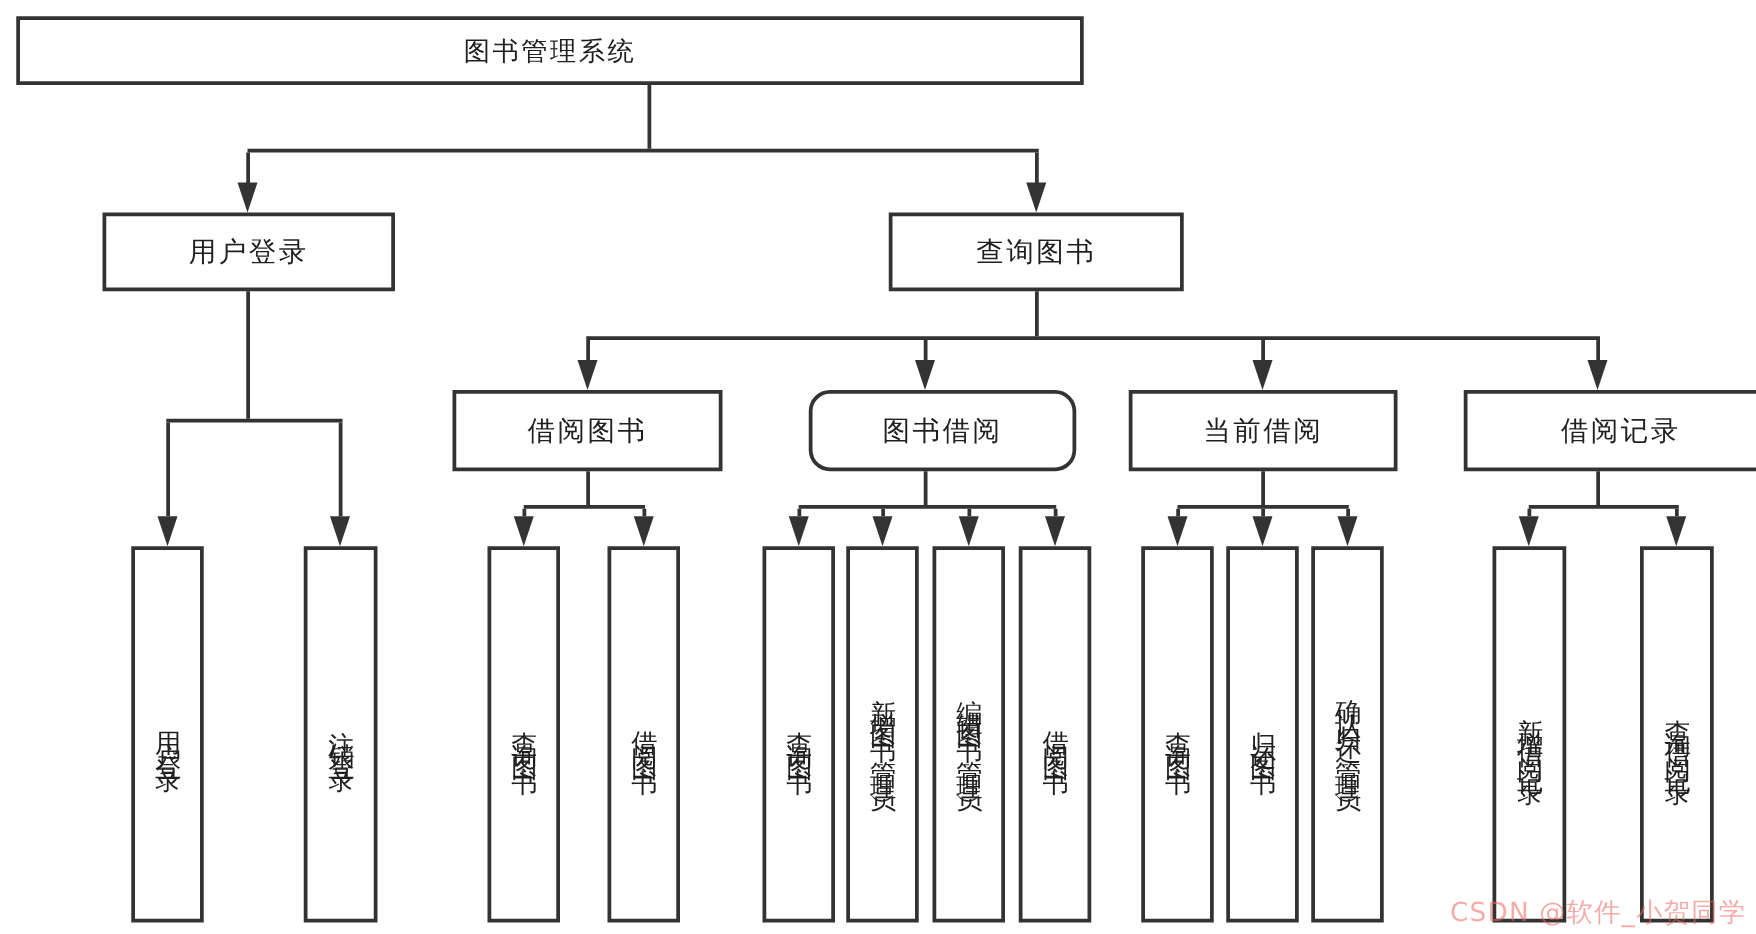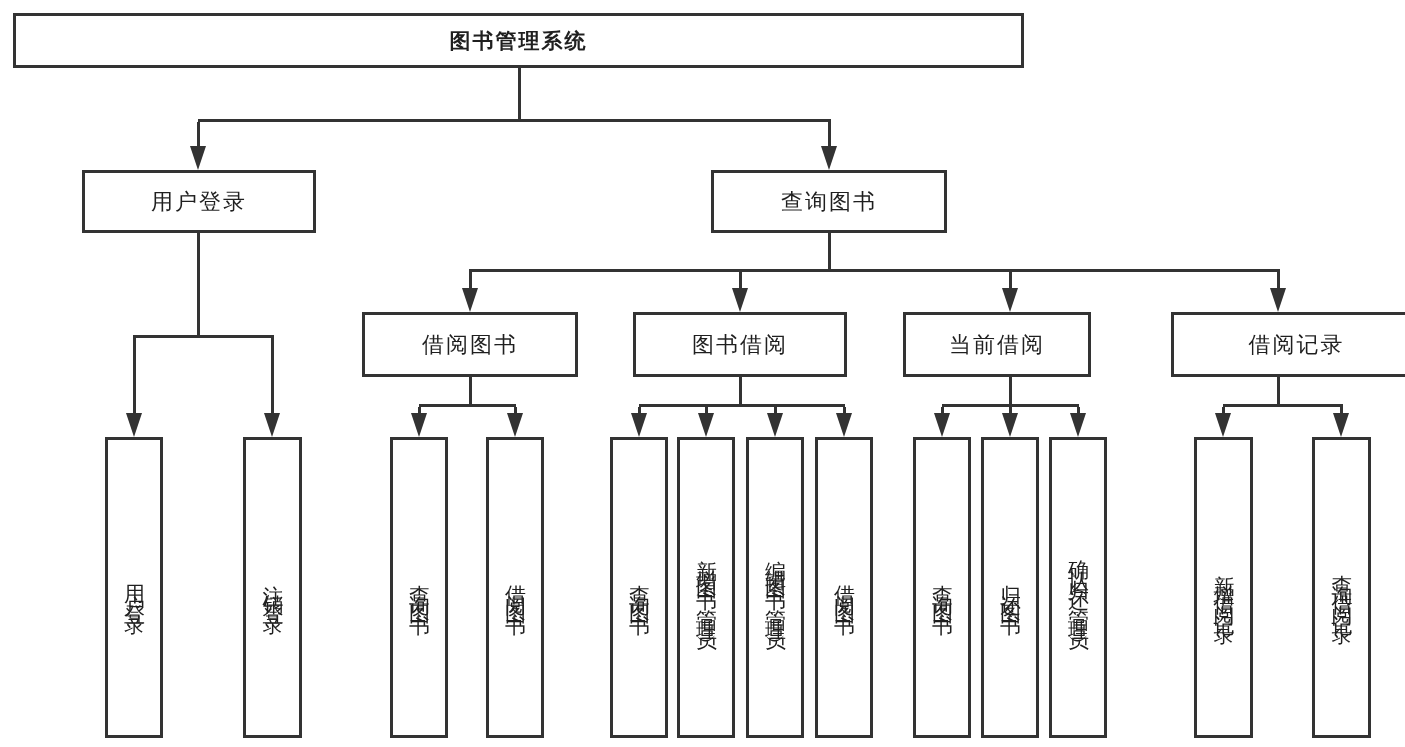--- a/index.html
+++ b/index.html
@@ -48,21 +48,21 @@
     color: rgba(235, 103, 96, 0.55);
     white-space: nowrap;
     z-index: 5;
   }
 </style>
 </head>
 <body>
 
 <div id="canvas">
 
-  <div class="box root-box" style="left:13px; top:13px; width:1011px; height:55px;font-weight:bold;">
+  <div class="box root-box" style="left:13px; top:13px; width:854px; height:55px;">
     <span>图书管理系统</span>
   </div>
 
   <div class="line" style="left:518px; top:68px; width:3px; height:51px;"></div>
   <div class="line" style="left:198px; top:119px; width:633px; height:3px;"></div>
   <div class="line" style="left:197px; top:122px; width:3px; height:26px;"></div>
   <div class="arrow" style="left:190px; top:146px;"></div>
   <div class="line" style="left:828px; top:122px; width:3px; height:26px;"></div>
   <div class="arrow" style="left:821px; top:146px;"></div>
 
@@ -94,24 +94,24 @@
   <div class="line" style="left:739px; top:272px; width:3px; height:16px;"></div>
   <div class="arrow" style="left:732px; top:288px;"></div>
   <div class="line" style="left:1009px; top:272px; width:3px; height:16px;"></div>
   <div class="arrow" style="left:1002px; top:288px;"></div>
   <div class="line" style="left:1277px; top:272px; width:3px; height:16px;"></div>
   <div class="arrow" style="left:1270px; top:288px;"></div>
 
   <div class="box h-box" style="left:362px; top:312px; width:216px; height:65px;">
     <span>借阅图书</span>
   </div>
-  <div class="box h-box" style="left:633px; top:312px; width:214px; height:65px;">
+  <div class="box h-box" style="left:647px; top:312px; width:214px; height:65px;border-radius:17px;">
     <span>图书借阅</span>
   </div>
-  <div class="box h-box" style="left:903px; top:312px; width:188px; height:65px;">
+  <div class="box h-box" style="left:903px; top:312px; width:215px; height:65px;">
     <span>当前借阅</span>
   </div>
   <div class="box h-box" style="left:1171px; top:312px; width:251px; height:65px;">
     <span>借阅记录</span>
   </div>
 
   <div class="line" style="left:469px; top:377px; width:3px; height:27px;"></div>
   <div class="line" style="left:419px; top:404px; width:97px; height:3px;"></div>
   <div class="line" style="left:418px; top:407px; width:3px; height:6px;"></div>
   <div class="arrow" style="left:411px; top:413px;"></div>
@@ -171,14 +171,15 @@
   <div class="arrow" style="left:1215px; top:413px;"></div>
   <div class="line" style="left:1340px; top:407px; width:3px; height:6px;"></div>
   <div class="arrow" style="left:1333px; top:413px;"></div>
   <div class="box v-box" style="left:1194px; top:437px; width:59px; height:301px;">
     <span>新增借阅记录</span>
   </div>
   <div class="box v-box" style="left:1312px; top:437px; width:59px; height:301px;">
     <span>查询借阅记录</span>
   </div>
 
+  <div class="watermark">CSDN @软件_小贺同学</div>
 
 </div>
 
 </body></html>

